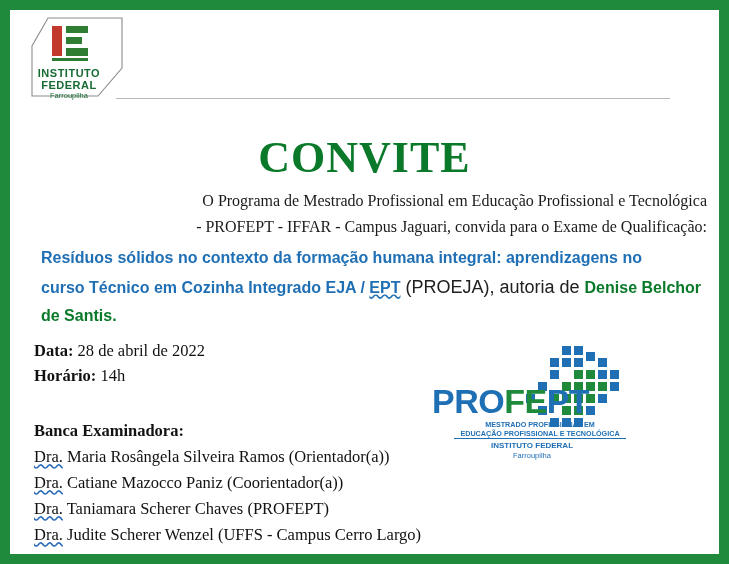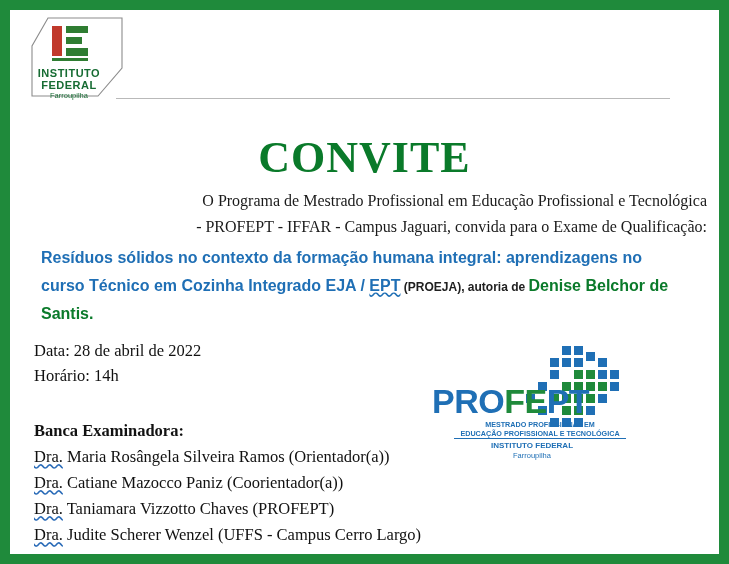--- a/index.html
+++ b/index.html
@@ -149,23 +149,23 @@
     color: #1f6fb5;
     font-weight: bold;
     font-family: Liberation Sans, sans-serif;
     font-size: 16px;
     text-decoration: underline;
     text-decoration-style: wavy;
     text-decoration-color: #1f6fb5;
   }
   .navy-bold {
     color: #202020;
-    font-weight: bold;
-    font-family: "Liberation Sans", sans-serif;
-    font-size: 12px;
+    font-weight: normal;
+    font-family: "Liberation Sans", sans-serif;
+    font-size: 18px;
   }
   .title-line2 {
     position: absolute;
     top: 234px;
     left: 31px;
     width: 672px;
     font-family: "Liberation Sans", sans-serif;
     font-size: 16.5px;
     line-height: 1.68;
     font-weight: bold;
@@ -175,21 +175,21 @@
   .info {
     position: absolute;
     top: 328px;
     left: 24px;
     width: 400px;
     font-family: "Liberation Serif", serif;
     font-size: 16.5px;
     line-height: 1.52;
     color: #111111;
   }
-  .info .lbl { font-weight: normal; }
+  .info .lbl { font-weight: bold; }
   
   .banca {
     position: absolute;
     top: 408px;
     left: 24px;
     width: 450px;
     font-family: "Liberation Serif", serif;
     font-size: 16.5px;
     line-height: 1.58;
     color: #111111;
@@ -313,21 +313,21 @@
         <span>Maria Rosângela Silveira Ramos</span>
         <span>(Orientador(a))</span>
       </div>
       <div>
         <span class="nm">Dra.</span>
         <span>Catiane Mazocco Paniz</span>
         <span>(Coorientador(a))</span>
       </div>
       <div>
         <span class="nm">Dra.</span>
-        <span>Taniamara Vizzotto Chaves</span>
+        <span>Taniamara Scherer Chaves</span>
         <span>(PROFEPT)</span>
       </div>
       <div>
         <span class="nm">Dra.</span>
         <span>Judite Scherer Wenzel</span>
         <span>(UFFS - Campus Cerro Largo)</span>
       </div>
     </div>
 
     <div class="profept">

